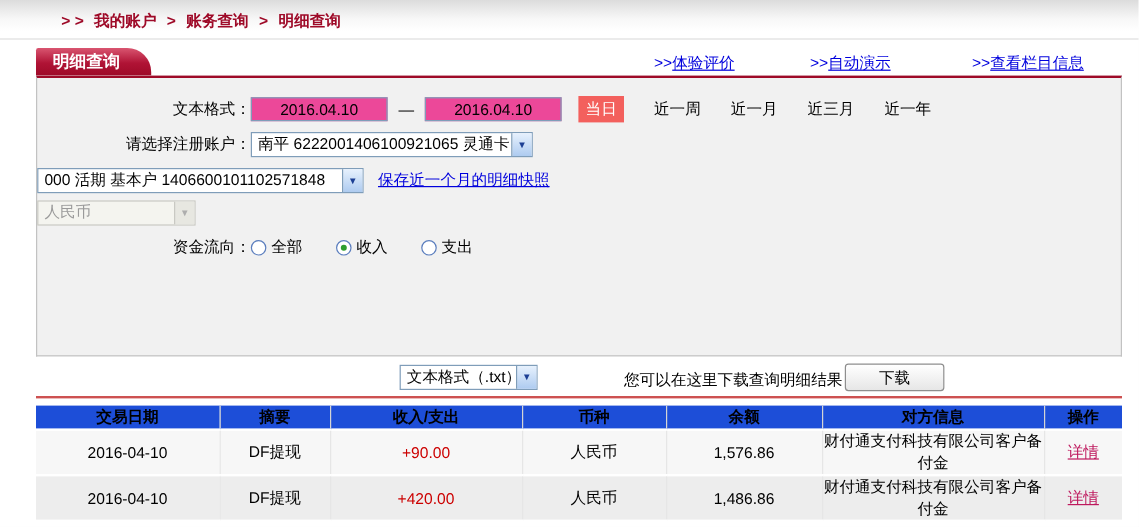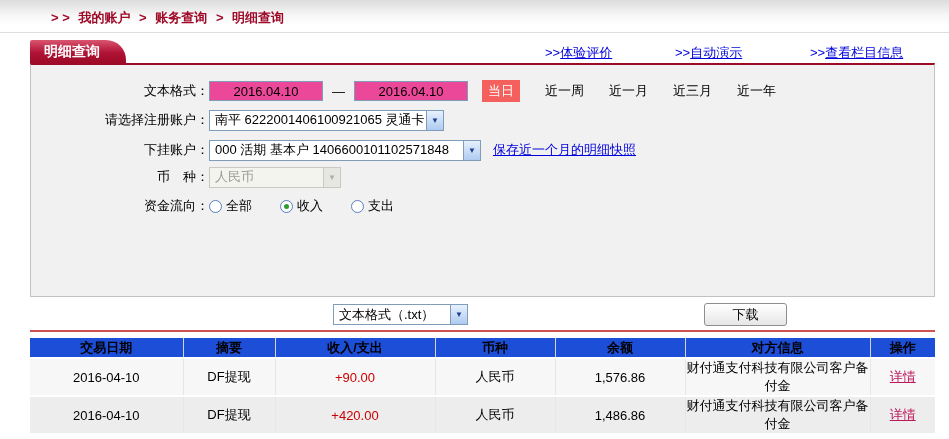--- a/index.html
+++ b/index.html
@@ -32,26 +32,26 @@
   .row-1 { top:15px; } .row-2 { top:44px; } .row-3 { top:74px; } .row-4 { top:101px; } .row-5 { top:130px; }
   .lbl { width:178px; text-align:right; color:#000; }
 
   .date-input { width:114px; height:20px; border:1px solid #7f9db9; background:#ec4899;
     text-align:center; font-size:13px; font-family:"Liberation Sans","DejaVu Sans",sans-serif; }
   .dash { margin:0 9px; }
   .badge-today { margin-left:14px; background:#f3605d; color:#fff; padding:2px 6px; cursor:pointer; }
   .quick { margin-left:25px; cursor:pointer; }
 
   .sel { height:21px; border:1px solid #7f9db9; background:#fff; display:flex;
-    align-items:center; cursor:pointer; }
+    align-items:flex-start; cursor:pointer; }
   .sel-value { flex:1; padding:0 5px; overflow:hidden; white-space:nowrap; }
   .sel-arrow { width:17px; align-self:stretch; border-left:1px solid #7f9db9;
     background:linear-gradient(#e7f1fd,#aecbf0); color:#1c3f94; font-size:8px;
     display:flex; align-items:center; justify-content:center; }
-  .sel-register { width:235px; } .sel-sub { width:272px; } .sel-format { width:135px; }
+  .sel-register { width:235px; } .sel-sub { width:272px; } .sel-format { width:115px; }
   .sel-disabled { width:132px; background:#f4f4ef; color:#9a9a9a; border-color:#c9c9c3; cursor:default; }
   .sel-disabled .sel-arrow { background:#e7e7e1; color:#adadad; border-left-color:#c9c9c3; }
 
   .snap-link { margin-left:12px; color:#0000dd; text-decoration:underline; cursor:pointer; }
 
   .radio-item { display:flex; align-items:center; margin-right:28px; cursor:pointer; }
   .radio { width:13px; height:13px; border-radius:50%; border:1px solid #5b7ebe; background:#fff;
     position:relative; margin-right:4px; flex:0 0 auto; }
   .radio.checked::after { content:""; position:absolute; top:3px; left:3px; width:5px; height:5px;
     border-radius:50%; background:#2e9e2e; }
@@ -122,30 +122,28 @@
 
     <div class="frm-row row-2">
       <span class="lbl">请选择注册账户：</span>
       <div class="sel sel-register">
         <span class="sel-value">南平 6222001406100921065 灵通卡</span>
         <span class="sel-arrow">▼</span>
       </div>
     </div>
 
     <div class="frm-row row-3">
-      <span class="lbl">下挂账户：</span>
       <div class="sel sel-sub">
         <span class="sel-value">000 活期 基本户 1406600101102571848</span>
         <span class="sel-arrow">▼</span>
       </div>
       <span class="snap-link">保存近一个月的明细快照</span>
     </div>
 
     <div class="frm-row row-4">
-      <span class="lbl">币　种：</span>
       <div class="sel sel-disabled">
         <span class="sel-value">人民币</span>
         <span class="sel-arrow">▼</span>
       </div>
     </div>
 
     <div class="frm-row row-5">
       <span class="lbl">资金流向：</span>
       <span class="radio-item">
         <span class="radio"></span>
@@ -160,20 +158,21 @@
         <span>支出</span>
       </span>
     </div>
 
   </div>
 
   <div class="sel sel-format dl-select">
     <span class="sel-value">文本格式（.txt）</span>
     <span class="sel-arrow">▼</span>
   </div>
+  <span class="dl-hint">您可以在这里下载查询明细结果</span>
   <button class="btn-download">下载</button>
 
   <div class="red-sep"></div>
 
   <table class="results">
     <colgroup>
       <col style="width:153px">
         <col style="width:92px">
         <col style="width:160px">
       <col style="width:120px">

